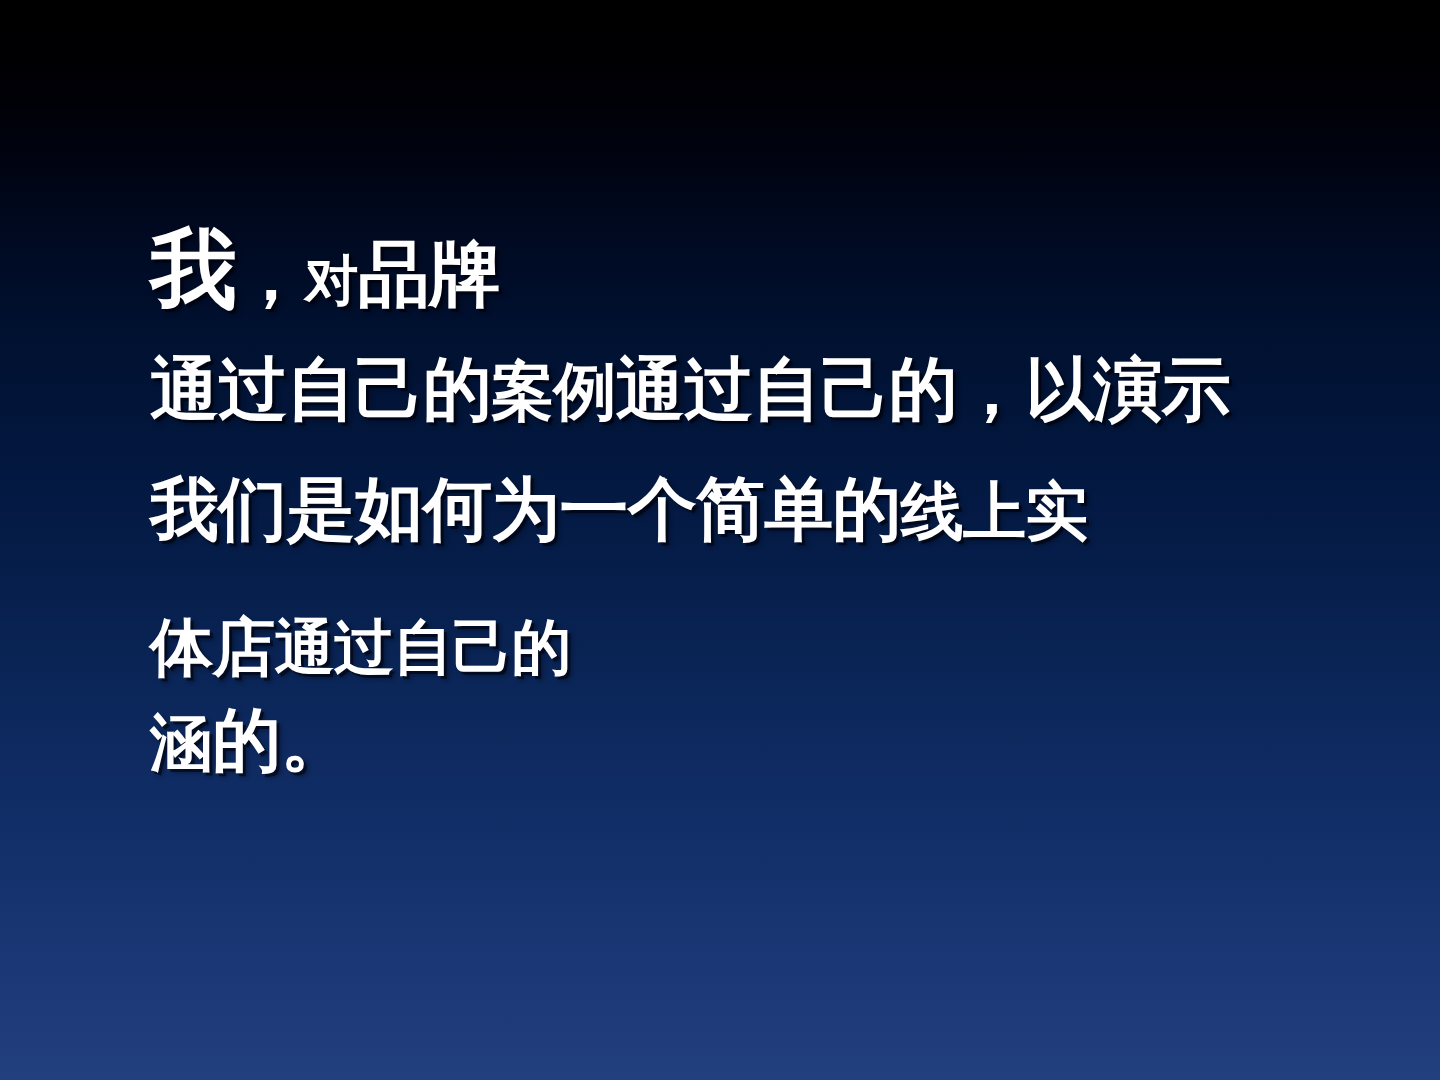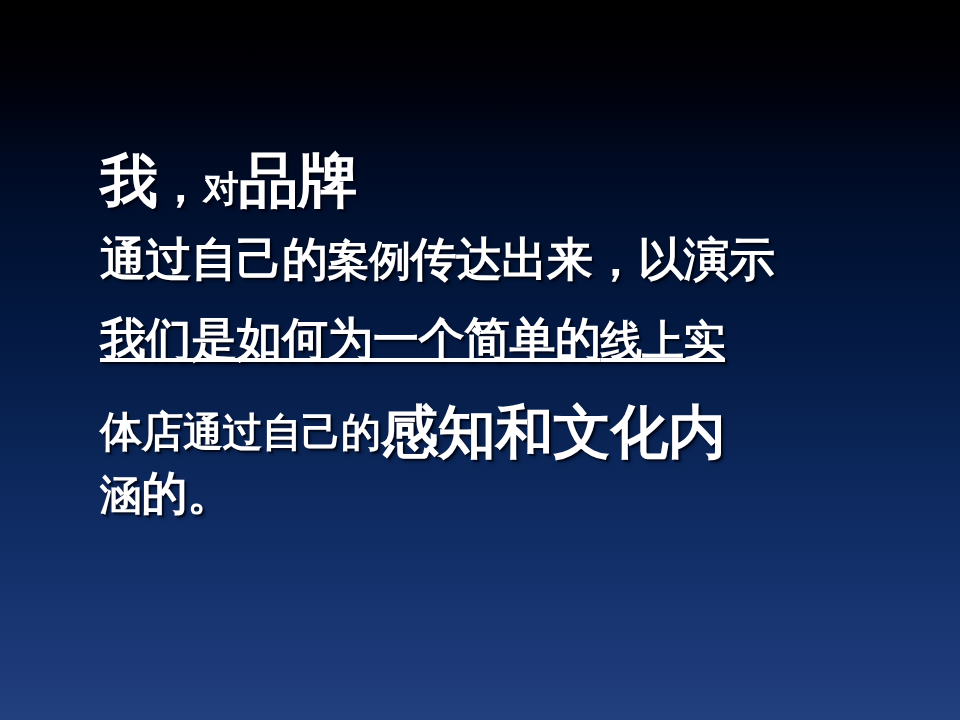--- a/index.html
+++ b/index.html
@@ -47,34 +47,34 @@
     color: #ffffff;
     font-weight: 700;
     line-height: 1.0;
     text-shadow: 2px 2px 0 rgba(0, 0, 10, 0.55),
                  3px 3px 3px rgba(0, 0, 8, 0.35);
   }
 
   
   #line-1 { height: 86px; }
   #line-2 { height: 80px; }
-  #line-3 { height: 78px; text-decoration: underline; }
+  #line-3 { height: 78px; }
   #line-4 { height: 76px; align-items: center; }
   #line-5 { height: 76px; }
 
   .line .run {
     display: inline-block;
     vertical-align: baseline;
     color: inherit;
     font-weight: 700;
     letter-spacing: -0.5px;
   }
 
   
-  .sz-xxl { font-size: 60px; }
+  .sz-xxl { font-size: 48px; }
   .sz-xl  { font-size: 42px; }
   .sz-lg  { font-size: 58px; }
   .sz-md  { font-size: 46px; }
   .sz-sm  { font-size: 40px; }
   .sz-xs  { font-size: 36px; }
 
   
   .line {
     display: flex;
     align-items: baseline;
@@ -90,32 +90,31 @@
     <div class="line" id="line-1">
       <span class="run sz-lg">我</span>
       <span class="run sz-md">，</span>
       <span class="run sz-xs">对</span>
       <span class="run sz-xxl">品牌</span>
     </div>
 
     <div class="line" id="line-2">
       <span class="run sz-md">通过自己的</span>
       <span class="run sz-xl">案例</span>
-      <span class="run sz-md">传达出来，以演示</span>
+      <span class="run sz-md">通过自己的，以演示</span>
     </div>
 
     <div class="line" id="line-3">
       <span class="run sz-md">我们是如何为一个简单的</span>
       <span class="run sz-xl">线上实</span>
     </div>
 
     <div class="line" id="line-4">
       <span class="run sz-xl">体店</span>
       <span class="run sz-sm">通过自己的</span>
-      <span class="run sz-lg">感知和文化内</span>
     </div>
 
     <div class="line" id="line-5">
       <span class="run sz-xl">涵</span>
       <span class="run sz-md">的。</span>
     </div>
 
   </div>
 
 </div>

